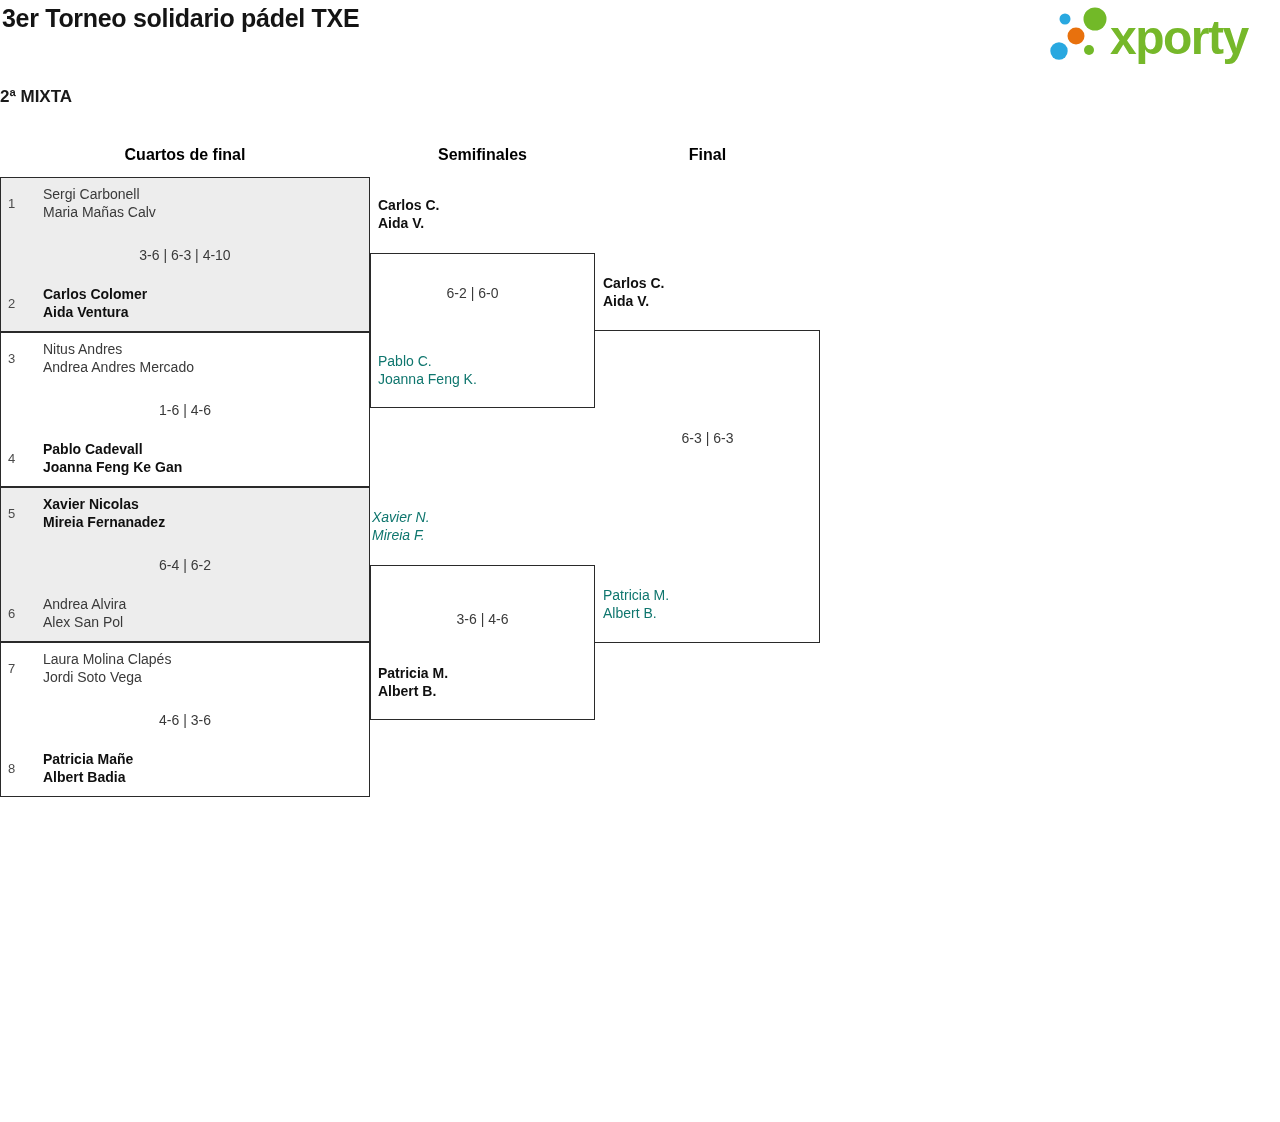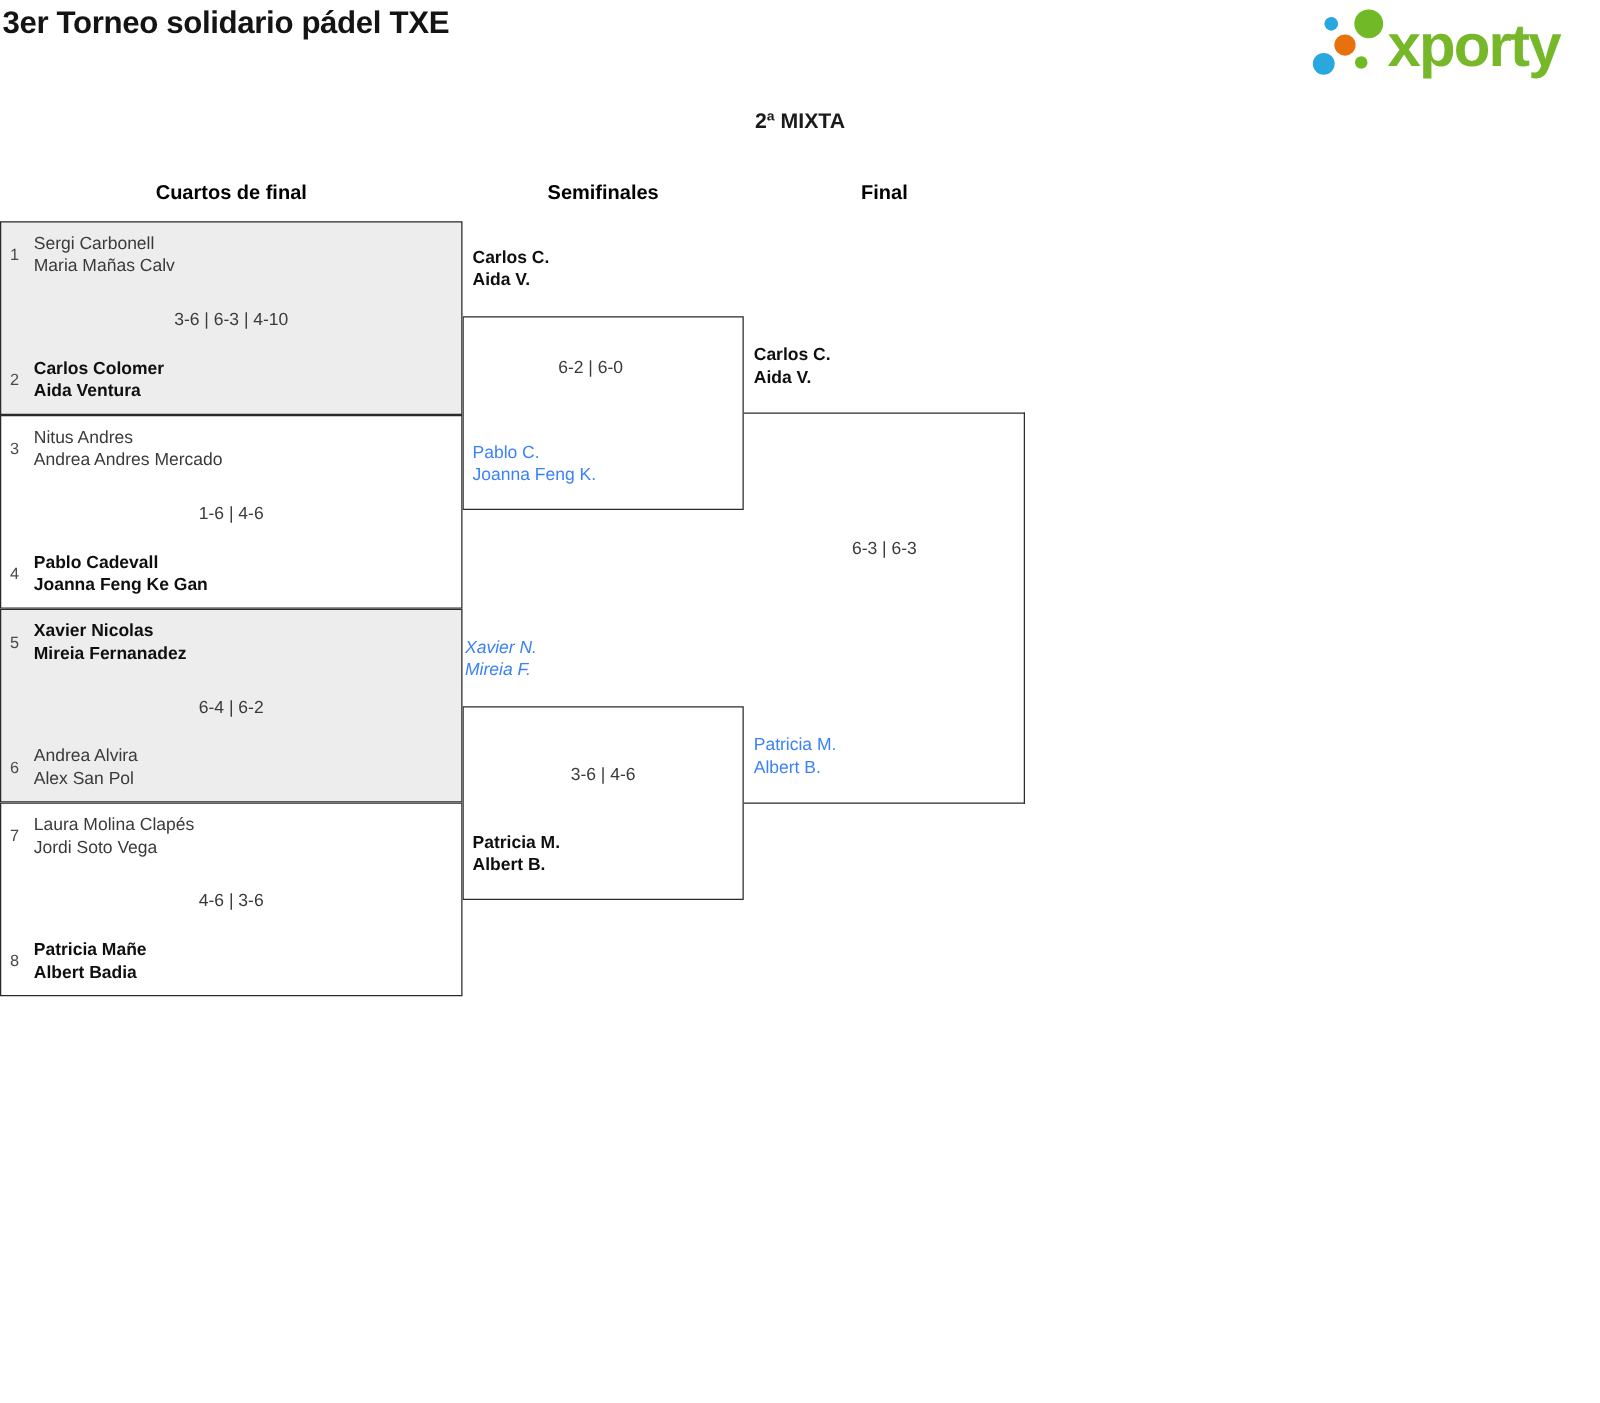--- a/index.html
+++ b/index.html
@@ -20,21 +20,21 @@
     display:flex; align-items:flex-start; cursor:pointer;
   }
   .logo-dots { width:62px; height:64px; flex:0 0 auto; }
   .logo-word {
     font-size:48px; font-weight:700; color:#76b82a;
     letter-spacing:-1.5px; line-height:48px; margin-top:10px; margin-left:2px;
   }
 
   
   .category-title {
-    position:absolute; top:87px; left:0; width:1280px; text-align:center;
+    position:absolute; top:87px; left:0; width:1280px; text-align:left;
     font-size:17px; font-weight:600; color:#1a1a1a;
   }
   .round-header {
     position:absolute; top:146px; text-align:center;
     font-size:16px; font-weight:600; color:#000000;
   }
   .rh-qf { left:0;     width:370px; }
   .rh-sf { left:370px; width:225px; }
   .rh-f  { left:595px; width:225px; }
 
@@ -56,30 +56,30 @@
     position:absolute; left:595px; top:330px; width:225px; height:313px;
     border:1px solid #2a2a2a; border-left:none; box-sizing:border-box;
   }
 
   
   .seat { position:absolute; left:7px; display:flex; align-items:center; }
   .seat-top { top:7px; } .seat-bottom { bottom:10px; }
   .seed {
     font-size:13px; color:#4a4a4a; width:13px; flex:0 0 auto; text-align:left;
   }
-  .names { margin-left:6px; font-size:14px; line-height:18px; color:#3a3a3a; }
+  .names { margin-left:22px; font-size:14px; line-height:18px; color:#3a3a3a; }
   .winner .names, .party.winner { font-weight:700; color:#0f0f0f; }
 
   .qf-score {
     position:absolute; top:69px; left:0; width:100%; text-align:center;
     font-size:14px; color:#3a3a3a;
   }
 
   .party {
-    position:absolute; font-size:14px; line-height:18px; color:#3b82f6;
+    position:absolute; font-size:14px; line-height:18px; color:#0f766e;
   }
   .p-sf1-top    { left:378px; top:196px; }
   .p-sf1-bottom { left:378px; top:352px; }
   .p-sf2-top    { left:372px; top:508px;font-style:italic; }
   .p-sf2-bottom { left:378px; top:664px; }
   .p-f-top      { left:603px; top:274px; }
   .p-f-bottom   { left:603px; top:586px; }
 
   .score-float {
     position:absolute; width:225px; text-align:center;

